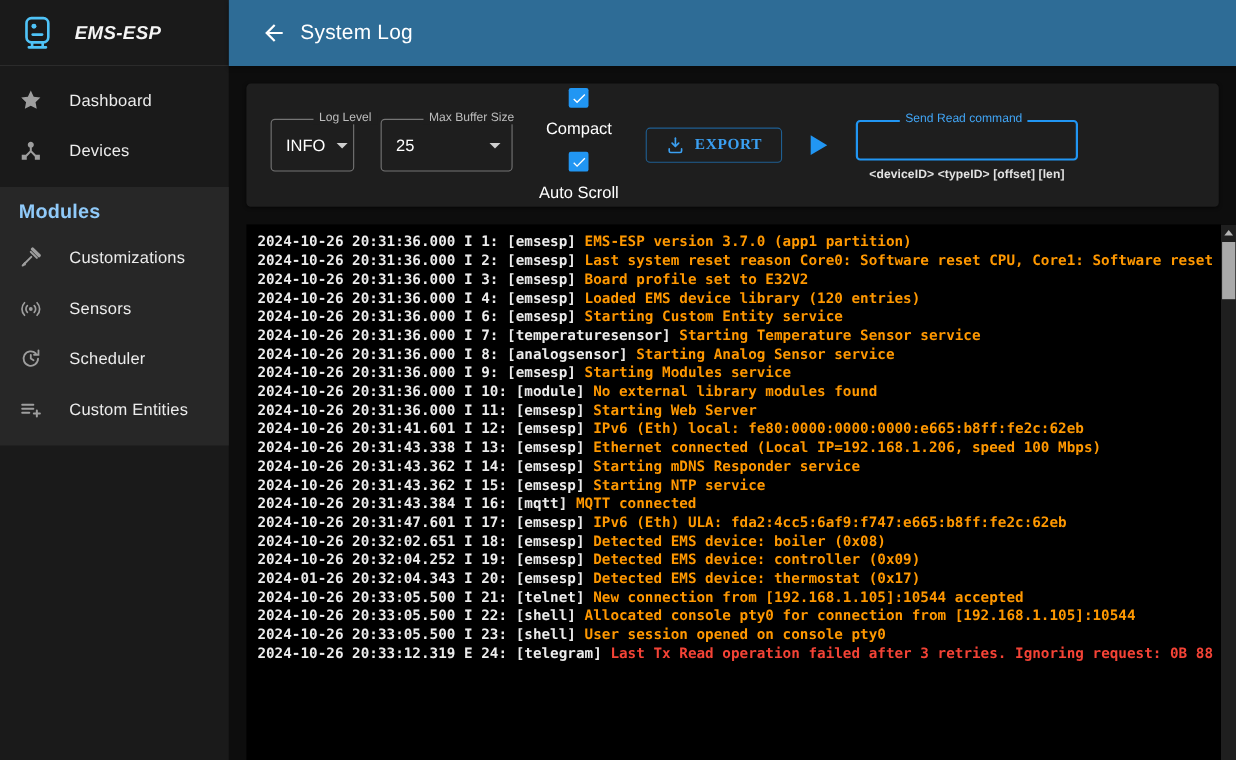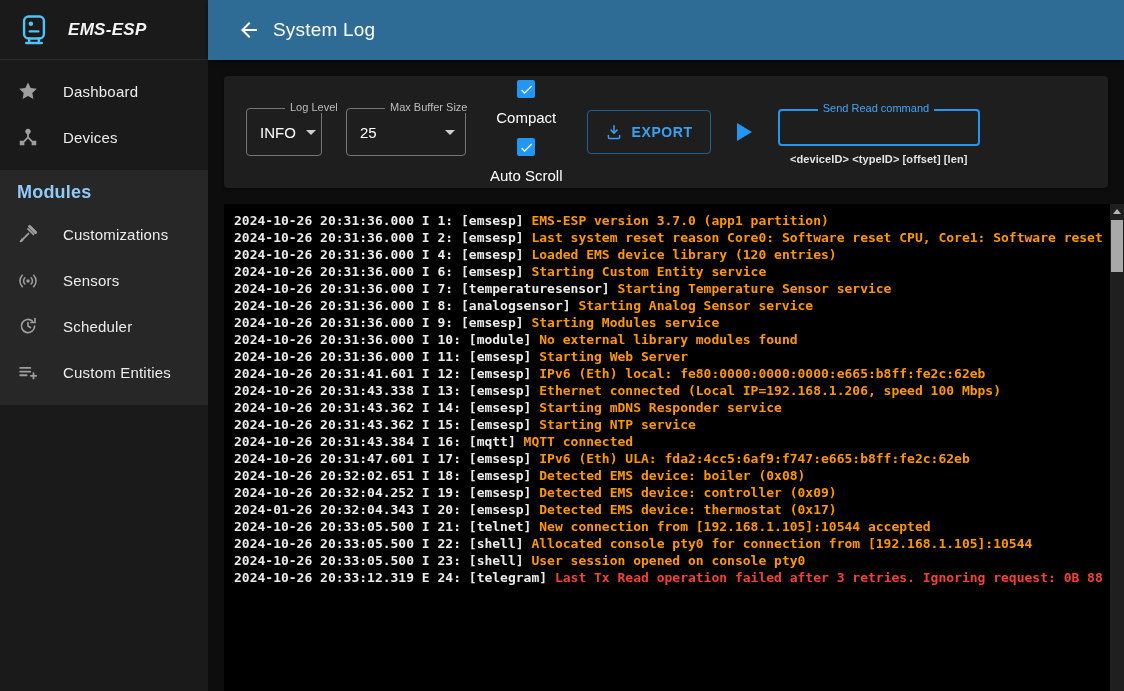--- a/index.html
+++ b/index.html
@@ -75,23 +75,23 @@
 
   .checks { display: flex; flex-direction: column; gap: 12px; }
   .check-row { display: flex; align-items: center; gap: 11px; cursor: pointer; flex-direction: column; }
   .checkbox {
     width: 18px; height: 18px; border-radius: 2px; background: var(--accent, #2196f3);
     display: flex; align-items: center; justify-content: center; flex-shrink: 0;
   }
   .check-label { font-size: 15px; color: #fff; }
 
   .export-button {
-    display: flex; align-items: center; gap: 9px; height: 44px; padding: 0 17px;
+    display: flex; align-items: center; gap: 9px; height: 32px; padding: 0 17px;
     background: transparent; border: 1px solid rgba(33,150,243,0.55); border-radius: 4px;
-    color: #3ba0f2; font-family: Liberation Sans, sans-serif; font-size: 14px; font-weight: 600;
+    color: #3ba0f2; font-family: Liberation Serif, serif; font-size: 14px; font-weight: 600;
     letter-spacing: 0.6px; cursor: pointer; text-align: center;
   }
 
   .play-icon {
     width: 0; height: 0; cursor: pointer; margin: 0 2px;
     border-top: 9px solid transparent; border-bottom: 9px solid transparent;
     border-left: 15px solid var(--accent, #2196f3);
   }
 
   .send-wrap { display: flex; flex-direction: column; align-items: center; gap: 7px; margin-top: 10px; }
@@ -291,20 +291,21 @@
           </div>
           <div class="send-helper">&lt;deviceID&gt; &lt;typeID&gt; [offset] [len]</div>
         </div>
 
       </div>
 
       <div class="log-panel">
         <div class="log-lines">
             <div class="log-line"><span class="prefix">2024-10-26 20:31:36.000 I 1: [emsesp] </span><span class="msg info">EMS-ESP version 3.7.0 (app1 partition)</span></div>
             <div class="log-line"><span class="prefix">2024-10-26 20:31:36.000 I 2: [emsesp] </span><span class="msg info">Last system reset reason Core0: Software reset CPU, Core1: Software reset CPU</span></div>
+            <div class="log-line"><span class="prefix">2024-10-26 20:31:36.000 I 3: [emsesp] </span><span class="msg info">Board profile set to E32V2</span></div>
             <div class="log-line"><span class="prefix">2024-10-26 20:31:36.000 I 4: [emsesp] </span><span class="msg info">Loaded EMS device library (120 entries)</span></div>
             <div class="log-line"><span class="prefix">2024-10-26 20:31:36.000 I 6: [emsesp] </span><span class="msg info">Starting Custom Entity service</span></div>
             <div class="log-line"><span class="prefix">2024-10-26 20:31:36.000 I 7: [temperaturesensor] </span><span class="msg info">Starting Temperature Sensor service</span></div>
             <div class="log-line"><span class="prefix">2024-10-26 20:31:36.000 I 8: [analogsensor] </span><span class="msg info">Starting Analog Sensor service</span></div>
             <div class="log-line"><span class="prefix">2024-10-26 20:31:36.000 I 9: [emsesp] </span><span class="msg info">Starting Modules service</span></div>
             <div class="log-line"><span class="prefix">2024-10-26 20:31:36.000 I 10: [module] </span><span class="msg info">No external library modules found</span></div>
             <div class="log-line"><span class="prefix">2024-10-26 20:31:36.000 I 11: [emsesp] </span><span class="msg info">Starting Web Server</span></div>
             <div class="log-line"><span class="prefix">2024-10-26 20:31:41.601 I 12: [emsesp] </span><span class="msg info">IPv6 (Eth) local: fe80:0000:0000:0000:e665:b8ff:fe2c:62eb</span></div>
             <div class="log-line"><span class="prefix">2024-10-26 20:31:43.338 I 13: [emsesp] </span><span class="msg info">Ethernet connected (Local IP=192.168.1.206, speed 100 Mbps)</span></div>
             <div class="log-line"><span class="prefix">2024-10-26 20:31:43.362 I 14: [emsesp] </span><span class="msg info">Starting mDNS Responder service</span></div>

